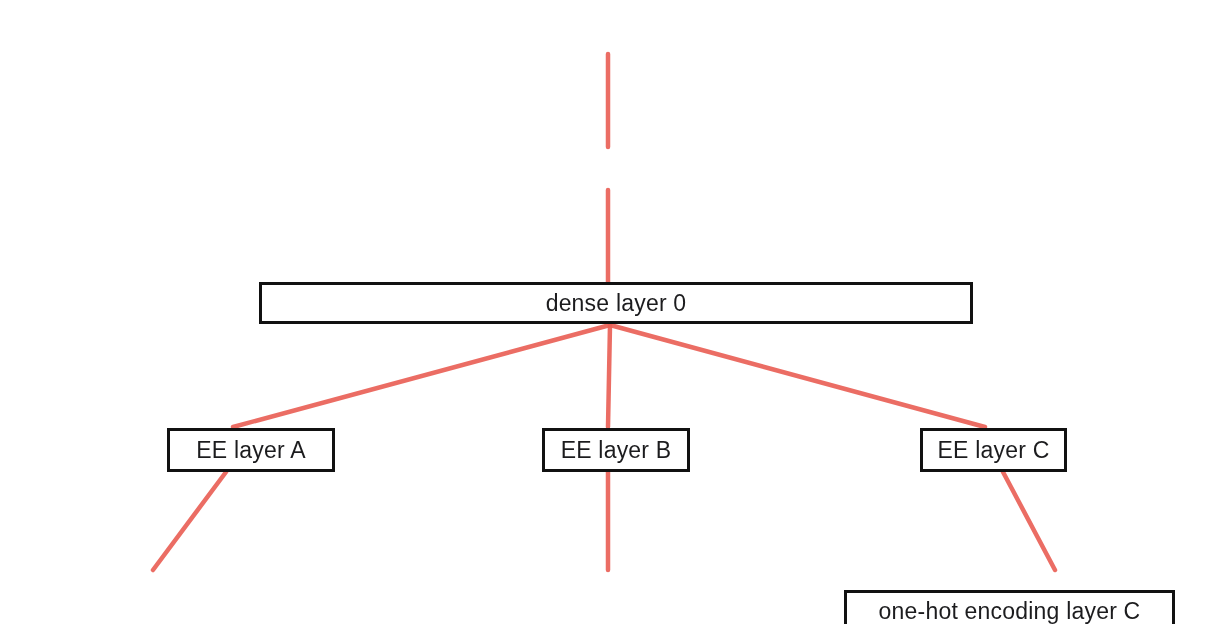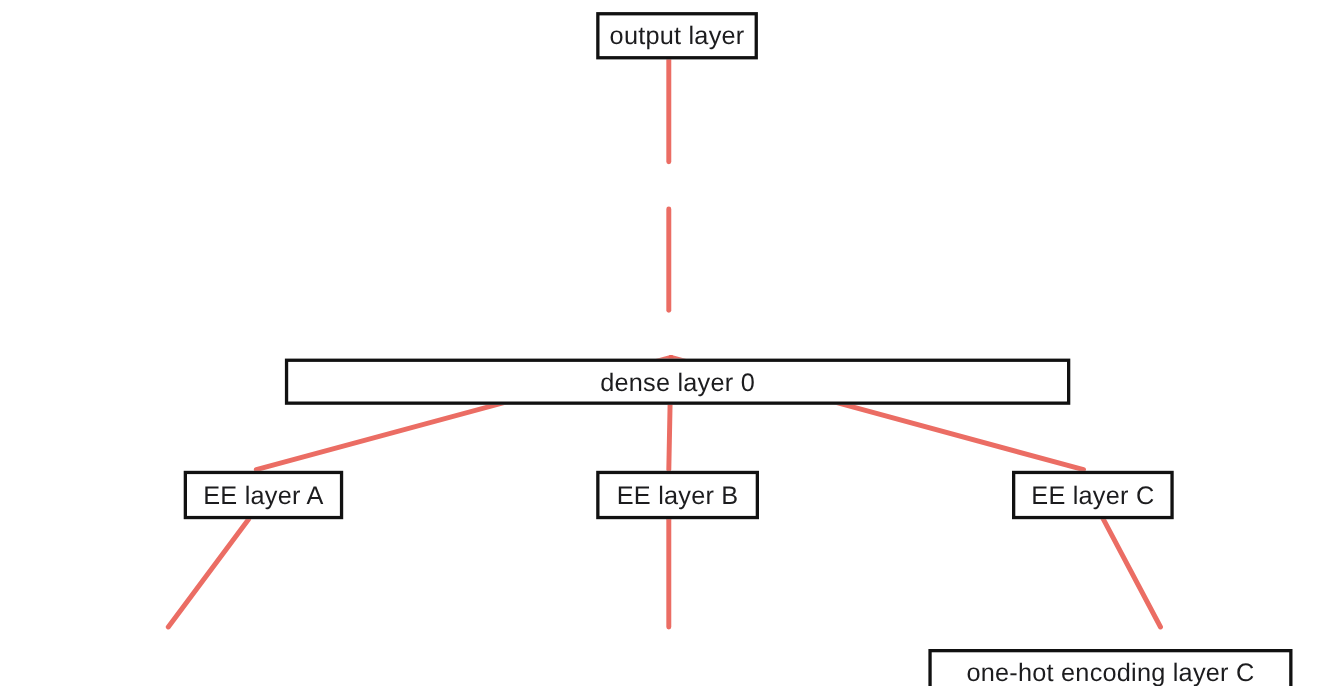--- a/index.html
+++ b/index.html
@@ -47,26 +47,25 @@
       <line x1="608" y1="54" x2="608" y2="147" stroke="#ea6157" stroke-width="4.5" stroke-linecap="round" opacity="0.92"></line>
       <line x1="608" y1="190" x2="608" y2="282" stroke="#ea6157" stroke-width="4.5" stroke-linecap="round" opacity="0.92"></line>
       <line x1="610" y1="325" x2="233" y2="427" stroke="#ea6157" stroke-width="4.5" stroke-linecap="round" opacity="0.92"></line>
       <line x1="610" y1="325" x2="608" y2="427" stroke="#ea6157" stroke-width="4.5" stroke-linecap="round" opacity="0.92"></line>
       <line x1="610" y1="325" x2="985" y2="427" stroke="#ea6157" stroke-width="4.5" stroke-linecap="round" opacity="0.92"></line>
       <line x1="226" y1="472" x2="153" y2="570" stroke="#ea6157" stroke-width="4.5" stroke-linecap="round" opacity="0.92"></line>
       <line x1="608" y1="472" x2="608" y2="570" stroke="#ea6157" stroke-width="4.5" stroke-linecap="round" opacity="0.92"></line>
       <line x1="1003" y1="472" x2="1055" y2="570" stroke="#ea6157" stroke-width="4.5" stroke-linecap="round" opacity="0.92"></line>
     </svg>
 
-  <div class="node" style="left: 542px; top: 11px; width: 147px; height: 43px;">output layer</div>
 
 
-  <div class="node" style="left: 259px; top: 282px; width: 714px; height: 42px; margin-top: 44px;">dense layer 0</div>
+  <div class="node" style="left: 259px; top: 282px; width: 714px; height: 42px;">dense layer 0</div>
 
-  <div class="node" style="left: 167px; top: 428px; width: 145px; height: 44px;">EE layer A</div>
+  <div class="node" style="left: 167px; top: 428px; width: 168px; height: 44px;">EE layer A</div>
 
   <div class="node" style="left: 920px; top: 428px; width: 147px; height: 44px;">EE layer C</div>
 
   <div class="node" style="left: 542px; top: 428px; width: 148px; height: 44px;">EE layer B</div>
 
 
 
   <div class="node" style="left: 844px; top: 570px; width: 331px; height: 43px; margin-top: 20px;">one-hot encoding layer C</div>
 
 </div>

